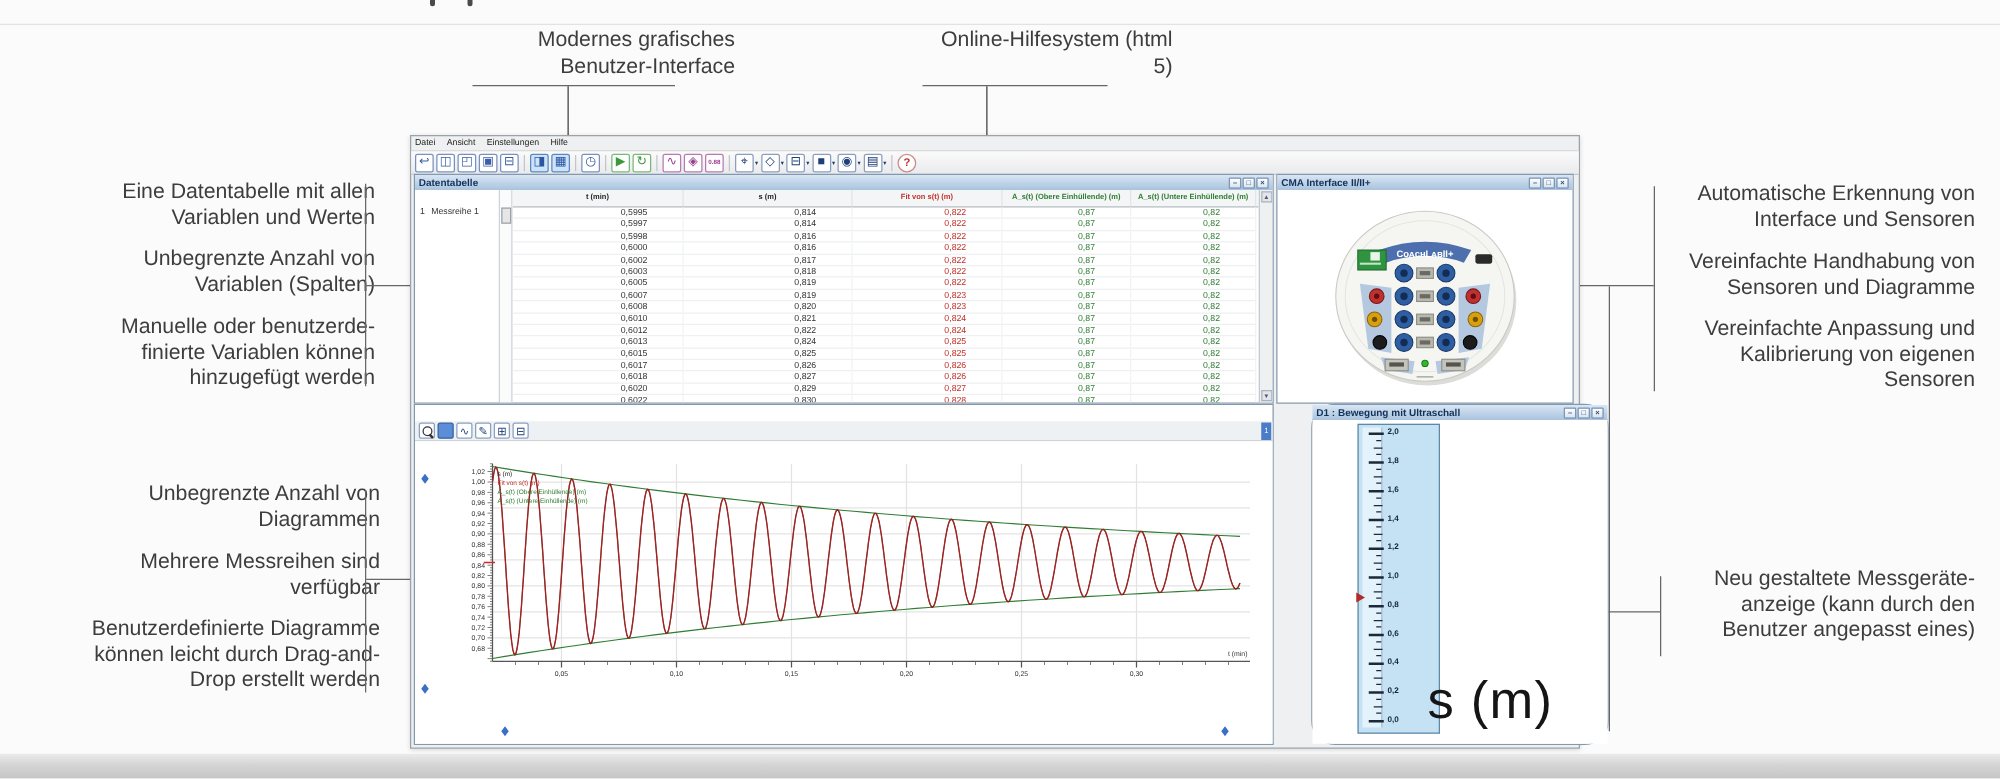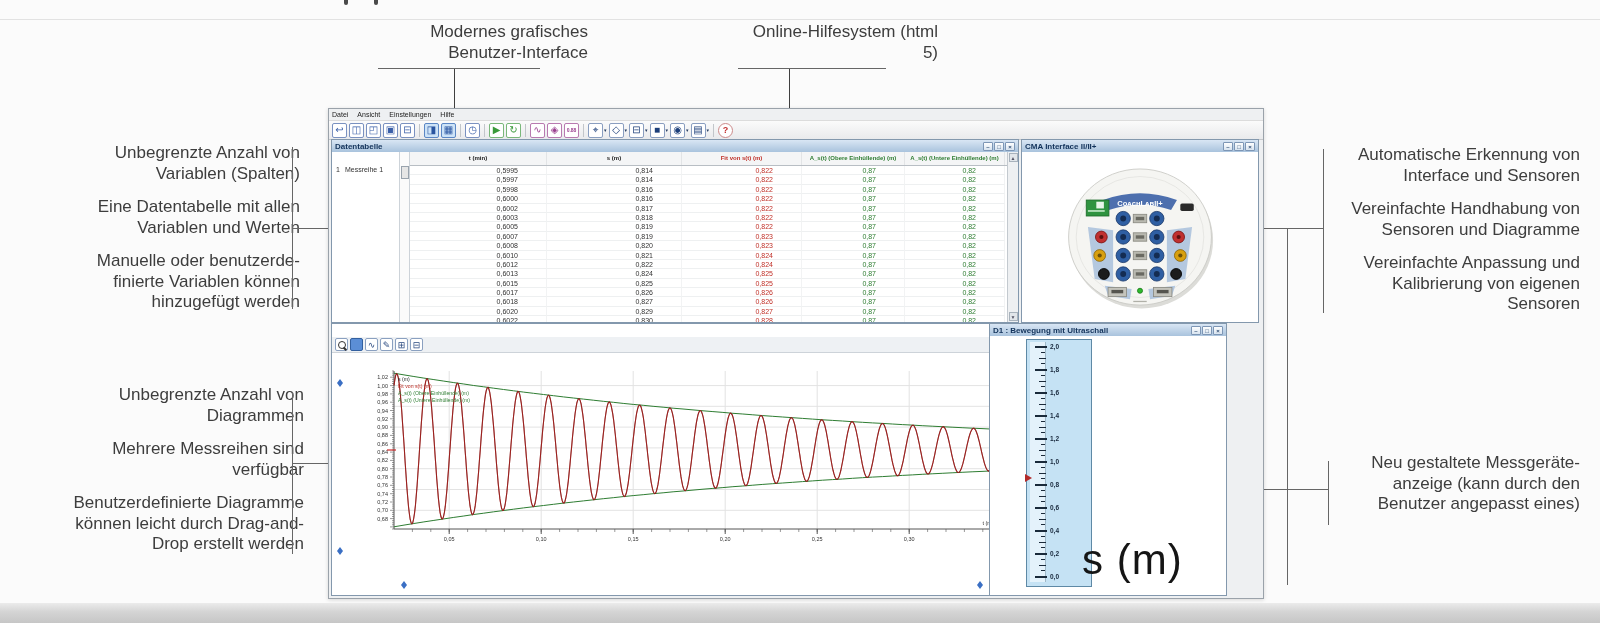--- a/index.html
+++ b/index.html
@@ -36,21 +36,21 @@
   
   .panel{position:absolute;background:#fff;border:1px solid #8398ad;box-sizing:border-box;}
   .titlebar{position:absolute;left:0;top:0;right:0;height:12px;background:linear-gradient(#d9e6f4,#a9c3dd);
             display:flex;align-items:center;padding:0 3px;font-size:8px;font-weight:bold;color:#12325a;box-sizing:border-box;}
   .wcg{margin-left:auto;display:flex;}
   .wc{width:10px;height:9px;border:1px solid #7d96b5;background:linear-gradient(#fefefe,#d8e4f0);font-size:6px;
       line-height:8px;text-align:center;color:#2a4a70;margin-left:1px;border-radius:1px;box-sizing:border-box;}
   #p-table{left:2px;top:30px;width:688px;height:184px;}
   #p-chart{left:2px;top:214px;width:688px;height:273px;}
   #p-device{left:692px;top:30px;width:238px;height:184px;}
-  #p-meter{left:660px;top:214px;width:238px;height:273px;}
+  #p-meter{left:720px;top:214px;width:238px;height:273px;border-radius:19px;}
   
   .dt-body{position:absolute;left:0;top:12px;right:0;bottom:0;display:flex;font-size:7px;color:#333;overflow:hidden;}
   .dt-rowhead{width:68px;border-right:1px solid #cdd3d9;box-sizing:border-box;}
   .dt-rh-inner{margin-top:14px;display:flex;gap:5px;padding-left:4px;}
   .dt-strip{width:10px;border-right:1px solid #cdd3d9;background:#fbfbfb;box-sizing:border-box;}
   .dt-strip-box{margin-top:14px;margin-left:1px;width:6px;height:11px;border:1px solid #99a3ad;background:#e6e6e6;}
   .dt-main{flex:1;display:flex;flex-direction:column;overflow:hidden;}
   .dt-hdr,.dt-rows{display:grid;grid-template-columns:137px 135px 120px 103px 100px;}
   .dt-hdr{height:13px;border-bottom:1px solid #b8bec4;background:#f4f5f6;}
   .th{font-size:6px;font-weight:bold;text-align:center;line-height:13px;white-space:nowrap;overflow:hidden;border-right:1px solid #e2e4e6;}
@@ -100,22 +100,22 @@
   <div class="cl cl-dk" style="left:454px;top:69px;width:1px;height:54px;"></div>
   <div class="arrowhead" style="left:451px;top:123px;"></div>
 
   <div class="ann" style="left:738px;top:22px;width:200px;">
     <p>Online-Hilfesystem (html 5)</p>
   </div>
   <div class="cl" style="left:738px;top:68px;width:148px;height:1px;"></div>
   <div class="cl cl-dk" style="left:789px;top:69px;width:1px;height:56px;"></div>
 
   <div class="ann" style="left:52px;top:143px;width:248px;">
+    <p>Eine Datentabelle mit allen Variablen und Werten</p>
     <p>Unbegrenzte Anzahl von Variablen (Spalten)</p>
-    <p>Eine Datentabelle mit allen Variablen und Werten</p>
     <p>Manuelle oder benutzerde­finierte Variablen können hinzugefügt werden</p>
   </div>
   <div class="cl" style="left:292px;top:147px;width:1px;height:162px;"></div>
   <div class="cl" style="left:293px;top:228px;width:54px;height:1px;"></div>
   <div class="dot" style="left:344px;top:225px;"></div>
 
   <div class="ann" style="left:52px;top:385px;width:252px;">
     <p>Unbegrenzte Anzahl von Diagrammen</p>
     <p>Mehrere Messreihen sind verfügbar</p>
     <p>Benutzerdefinierte Diagramme können leicht durch Drag-and-Drop erstellt werden</p>

